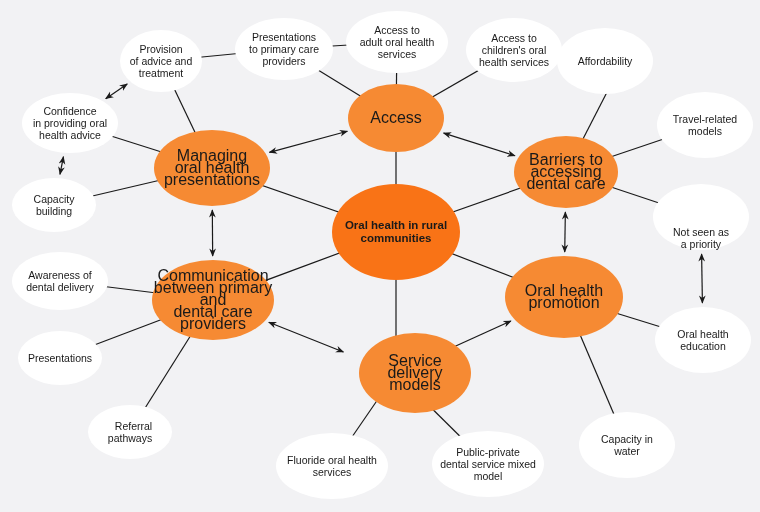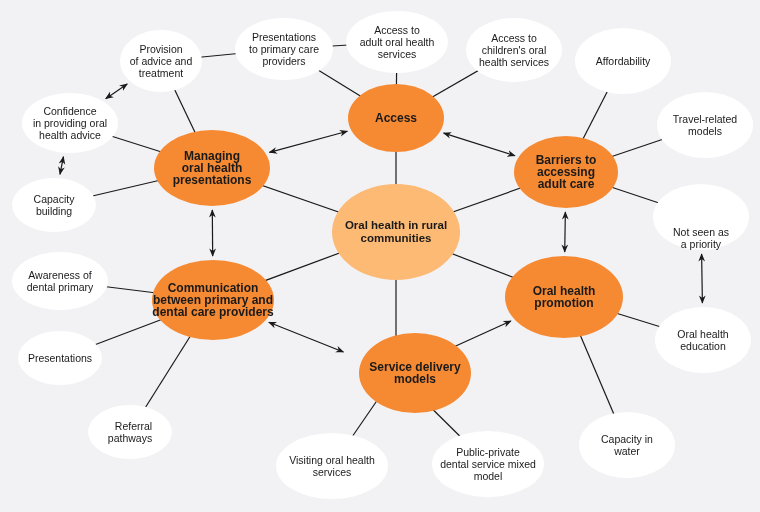--- a/index.html
+++ b/index.html
@@ -2,22 +2,22 @@
 <html><head>
 <meta charset="utf-8">
 <style>
   html, body { margin: 0; padding: 0; }
   body { width: 760px; height: 512px; background: #f2f2f4; overflow: hidden; position: relative; font-family: "Liberation Sans", sans-serif; }
   svg#diagram { position: absolute; left: 0; top: 0; }
   .node { position: absolute; border-radius: 50%; display: flex; align-items: center; justify-content: center; text-align: center; box-sizing: border-box; }
   .node span { display: block; font-size: 10.5px; line-height: 12px; color: #1a1a1a; white-space: pre-line; }
   .leaf { background: #ffffff; }
   .hub { background: #f68a33; }
-  .hub span { font-weight: bold; font-size: 12px; }
-  .core { background: #fdba74; }
+  .hub span { font-weight: normal; font-size: 16px; }
+  .core { background: #f97316; }
   .core span { font-weight: bold; font-size: 11.5px; line-height: 13px; }
 </style>
 </head>
 <body>
 
 <svg id="diagram" width="760" height="512" viewBox="0 0 760 512">
   <defs>
     <marker id="arrow" viewBox="0 0 10 10" refX="9" refY="5" markerWidth="7" markerHeight="7" orient="auto-start-reverse">
       <path d="M0,1 L10,5 L0,9 L3,5 z" fill="#1a1a1a"></path>
     </marker>
@@ -63,21 +63,21 @@
     <span>Oral health in rural
 communities</span>
   </div>
 
 <div class="node hub" style="left: 348px; top: 84px; width: 96px; height: 68px;">
     <span>Access</span>
   </div>
 <div class="node hub" style="left: 514px; top: 136px; width: 104px; height: 72px;">
     <span>Barriers to
 accessing
-adult care</span>
+dental care</span>
   </div>
 <div class="node hub" style="left: 505px; top: 256px; width: 118px; height: 82px;">
     <span>Oral health
 promotion</span>
   </div>
 <div class="node hub" style="left: 359px; top: 333px; width: 112px; height: 80px; align-items: center;">
     <span>Service delivery
 models</span>
   </div>
 <div class="node hub" style="left: 152px; top: 260px; width: 122px; height: 80px; justify-content: center;">
@@ -99,21 +99,21 @@
 <div class="node leaf" style="left: 466px; top: 18px; width: 96px; height: 64px;">
     <span>Access to
 children's oral
 health services</span>
   </div>
 <div class="node leaf" style="left: 235px; top: 18px; width: 98px; height: 62px;">
     <span>Presentations
 to primary care
 providers</span>
   </div>
-<div class="node leaf" style="left: 575px; top: 28px; width: 96px; height: 66px; justify-content: center;">
+<div class="node leaf" style="left: 557px; top: 28px; width: 96px; height: 66px; justify-content: center;">
     <span>Affordability</span>
   </div>
 <div class="node leaf" style="left: 657px; top: 92px; width: 96px; height: 66px;">
     <span>Travel-related
 models</span>
   </div>
 <div class="node leaf" style="left: 653px; top: 184px; width: 96px; height: 66px; align-items: flex-end;">
     <span>Not seen as
 a priority</span>
   </div>
@@ -124,33 +124,33 @@
 <div class="node leaf" style="left: 579px; top: 412px; width: 96px; height: 66px;">
     <span>Capacity in
 water</span>
   </div>
 <div class="node leaf" style="left: 432px; top: 431px; width: 112px; height: 66px;">
     <span>Public-private
 dental service mixed
 model</span>
   </div>
 <div class="node leaf" style="left: 276px; top: 433px; width: 112px; height: 66px;">
-    <span>Visiting oral health
+    <span>Fluoride oral health
 services</span>
   </div>
 <div class="node leaf" style="left: 88px; top: 405px; width: 84px; height: 54px; text-align: right;">
     <span>Referral
 pathways</span>
   </div>
 <div class="node leaf" style="left: 18px; top: 331px; width: 84px; height: 54px;">
     <span>Presentations</span>
   </div>
 <div class="node leaf" style="left: 12px; top: 252px; width: 96px; height: 58px;">
     <span>Awareness of
-dental primary</span>
+dental delivery</span>
   </div>
 <div class="node leaf" style="left: 12px; top: 178px; width: 84px; height: 54px;">
     <span>Capacity
 building</span>
   </div>
 <div class="node leaf" style="left: 22px; top: 93px; width: 96px; height: 60px;">
     <span>Confidence
 in providing oral
 health advice</span>
   </div>

